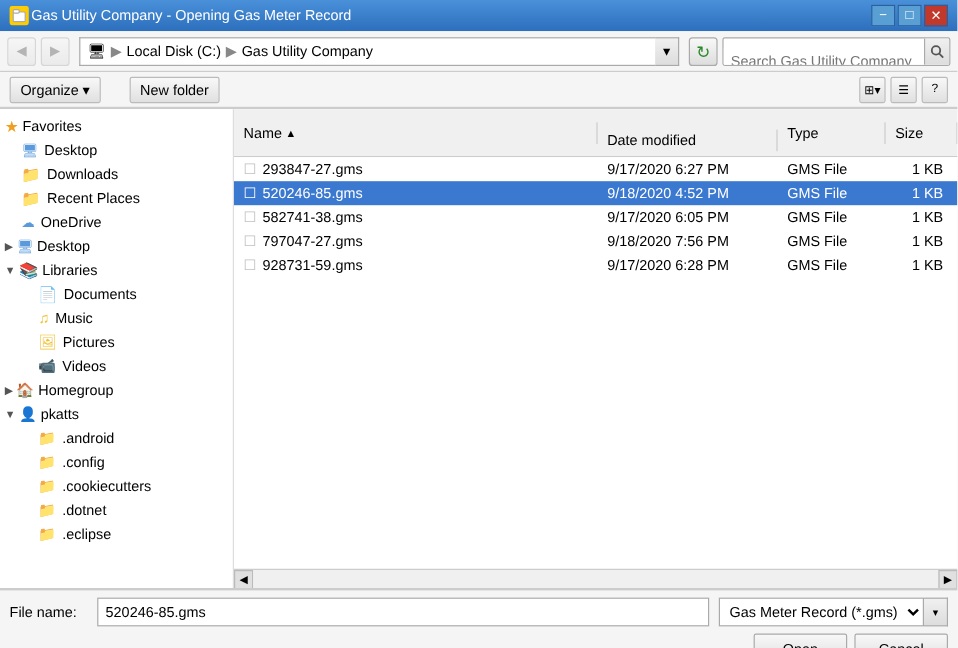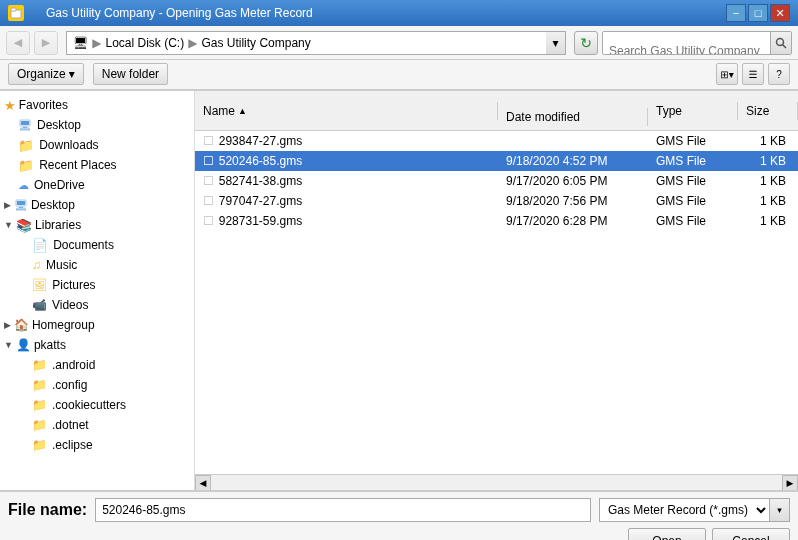--- a/index.html
+++ b/index.html
@@ -11,21 +11,21 @@
       color: white;
       padding: 4px 8px;
       display: flex;
       align-items: center;
       justify-content: space-between;
       height: 26px;
     }
     .title-bar-left {
       display: flex;
       align-items: center;
-      gap: 22px;
+      gap: 2px;
     }
     .title-icon {
       width: 16px;
       height: 16px;
       background: #ffcc00;
       border-radius: 2px;
       display: flex; align-items: center; justify-content: center;
     }
     .title-text { font-size: 12px; font-weight: normal; }
     .title-buttons { display: flex; gap: 2px; }
@@ -120,22 +120,22 @@
       cursor: pointer;
       display: flex; align-items: center; justify-content: center;
     }
 
     
     .toolbar {
       background: #f5f5f5;
       border-bottom: 1px solid #ccc;
       padding: 4px 8px;
       display: flex;
-      align-items: flex-end;
-      gap: 9px;
+      align-items: center;
+      gap: 24px;
       height: 30px;
     }
     .toolbar-btn {
       height: 22px;
       padding: 0 8px;
       background: linear-gradient(to bottom, #f8f8f8, #e0e0e0);
       border: 1px solid #bbb;
       border-radius: 2px;
       cursor: pointer;
       font-size: 12px;
@@ -285,21 +285,21 @@
       padding: 6px 8px;
       display: flex;
       flex-direction: column;
       gap: 6px;
     }
     .bottom-row {
       display: flex;
       align-items: center;
       gap: 8px;
     }
-    .file-name-label { font-size: 16px; min-width: 65px; text-align: center; font-weight: bold; }
+    .file-name-label { font-size: 12px; min-width: 65px; text-align: left; }
     .file-name-input {
       flex: 1;
       height: 24px;
       border: 1px solid #aaa;
       padding: 2px 6px;
       font-size: 12px;
       background: white;
     }
     .file-type-dropdown {
       display: flex;
@@ -510,20 +510,21 @@
         <span>Size</span>
       </div>
     </div>
 
     <div class="file-list">
       <div class="file-row">
         <div class="file-cell name">
           <span class="file-icon">☐</span>
           <span>293847-27.gms</span>
         </div>
+        <div class="file-cell date">9/17/2020 6:27 PM</div>
         <div class="file-cell type">GMS File</div>
         <div class="file-cell size">1 KB</div>
       </div>
       <div class="file-row selected">
         <div class="file-cell name">
           <span class="file-icon" style="color:white;">☐</span>
           <span>520246-85.gms</span>
         </div>
         <div class="file-cell date">9/18/2020 4:52 PM</div>
         <div class="file-cell type">GMS File</div>

